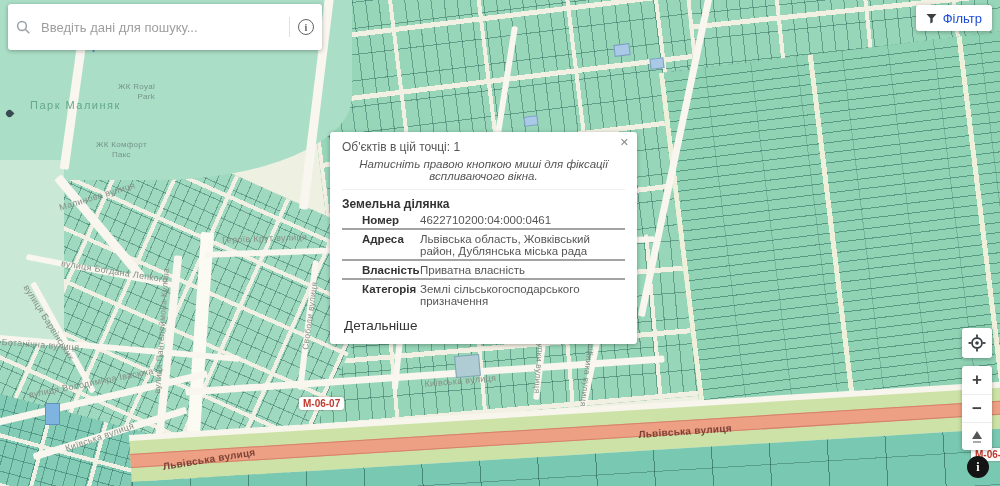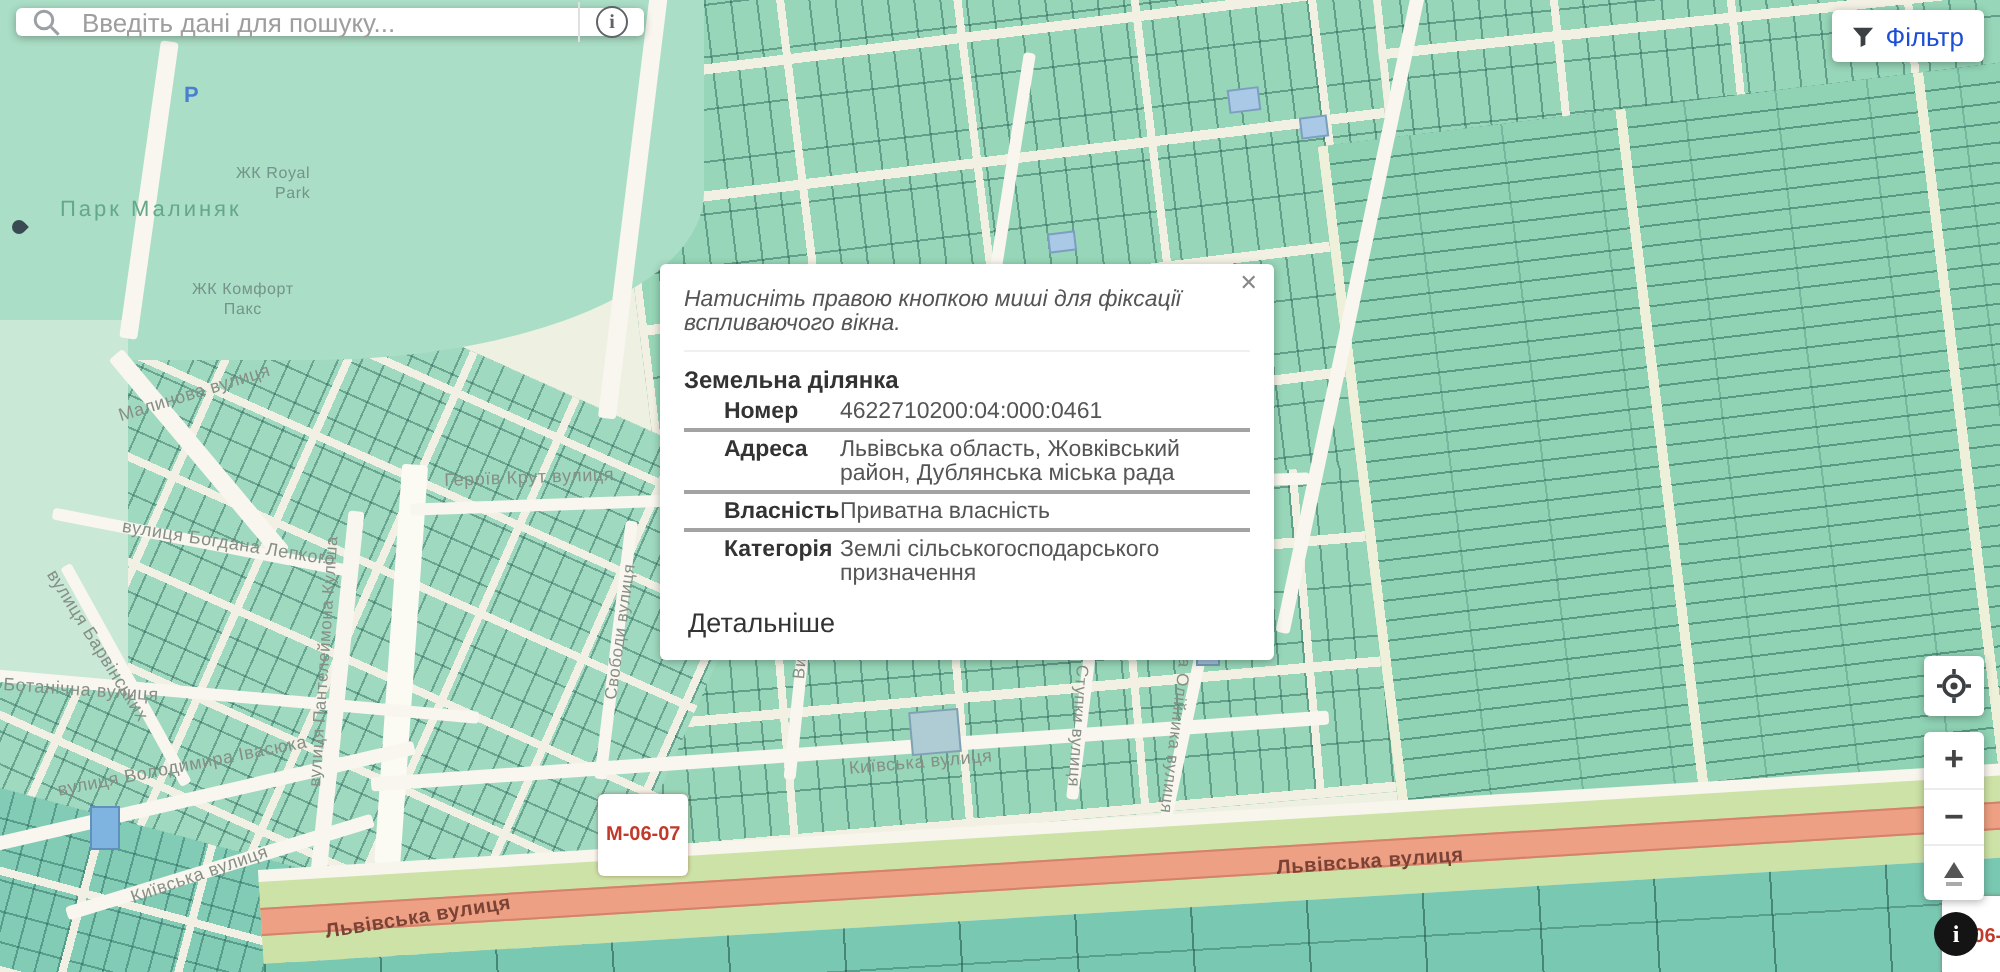--- a/index.html
+++ b/index.html
@@ -26,35 +26,35 @@
     repeating-linear-gradient(0deg,rgba(20,70,60,.32) 0,rgba(20,70,60,.32) 1px,transparent 1px,transparent 34px);}
   .road{background:#f8f6ee;border-radius:2px;}
   .water{background:#a9c9e6;border:1px solid rgba(40,80,120,.35);}
   
   .lbl{color:#868f86;font-size:9px;white-space:nowrap;letter-spacing:.3px;transform-origin:0 0;}
   .lbl.v{transform-origin:0 0;}
   .lbl.hw{color:#7b4236;font-weight:bold;font-size:10px;}
   .lbl.park{color:#64a889;font-size:11px;letter-spacing:1.5px;}
   .lbl.poi{color:#74948b;font-size:8px;text-align:center;white-space:pre-line;line-height:10px;}
   .shield{background:#fff;color:#c0392b;font-weight:bold;font-size:10px;line-height:13px;
-    padding:14px 4px;border-radius:3px;box-shadow:0 0 2px rgba(120,30,20,.45);white-space:nowrap;}
+    padding:0 4px;border-radius:3px;box-shadow:0 0 2px rgba(120,30,20,.45);white-space:nowrap;}
   
   .card{background:#fff;border-radius:3px;box-shadow:0 1px 4px rgba(0,0,0,.3);}
-  .searchbar{left:8px;top:4px;width:314px;height:14px;display:flex;align-items:center;padding:0 8px;z-index:40;}
+  .searchbar{left:8px;top:4px;width:314px;height:46px;display:flex;align-items:center;padding:0 8px;z-index:40;}
   .searchbar input{position:static;flex:1;border:0;outline:none;font-size:13px;color:#444;background:transparent;}
   .searchbar input::placeholder{color:#9e9e9e;}
   .vdiv{position:static;width:1px;height:20px;background:#e0e0e0;margin:0 8px;}
   .i-circle{position:static;width:16px;height:16px;border:1.6px solid #5f6368;border-radius:50%;
     color:#5f6368;font:bold 10px "Liberation Serif",serif;display:flex;align-items:center;justify-content:center;}
   .filterbtn{right:8px;top:5px;height:26px;display:flex;align-items:center;gap:6px;padding:0 10px;
     font-size:13px;color:#1d4ed8;z-index:40;left:auto;}
   
   .popup{left:330px;top:132px;width:307px;z-index:50;padding:8px 12px 9px;font-size:12px;color:#555;}
   .popup .hdr{position:static;display:block;color:#555;}
-  .popup .hint{position:static;display:block;font-style:italic;font-size:11.5px;margin-top:4px;color:#555;}
+  .popup .hint{position:static;display:block;font-style:italic;font-size:11.5px;margin-top:4px;color:#555;text-align:center;}
   .popup .sect{position:static;display:block;font-weight:bold;color:#333;border-top:1px solid #f0f0f0;
     margin-top:7px;padding-top:7px;font-size:12px;}
   .popup .row{position:static;display:flex;font-size:11.5px;padding:2.5px 0;border-top:2px solid #a3a3a3;}
   .popup .row:first-of-type{border-top:0;}
   .popup .row .k{position:static;width:78px;flex:0 0 78px;font-weight:bold;color:#333;padding-left:20px;}
   .popup .row .val{position:static;color:#555;}
   .popup .actions{position:static;display:flex;justify-content:space-between;margin-top:7px;}
   .popup .actions button{position:static;border:0;background:none;font-family:inherit;font-size:13.5px;
     color:#333;cursor:pointer;padding:2px 2px;}
   .popup .close{top:5px;right:8px;color:#888;font-size:11px;cursor:pointer;line-height:11px;}
@@ -158,20 +158,21 @@
 
   <div class="card filterbtn">
     <svg width="11" height="11" viewBox="0 0 12 12" style="position:static;">
       <path d="M0.5 1 h11 l-4.2 4.8 v4.4 l-2.6 1.3 v-5.7 z" fill="#3c4043"></path>
     </svg>
     <span style="position:static;">Фільтр</span>
   </div>
 
   <div class="card popup">
     <span class="close">✕</span>
+    <span class="hdr">Об'єктів в цій точці: 1</span>
     <span class="hint">Натисніть правою кнопкою миші для фіксації вспливаючого вікна.</span>
     <span class="sect">Земельна ділянка</span>
     <div class="row">
       <span class="k">Номер</span>
       <span class="val">4622710200:04:000:0461</span>
     </div>
     <div class="row">
       <span class="k">Адреса</span>
       <span class="val">Львівська область, Жовківський район, Дублянська міська рада</span>
     </div>

